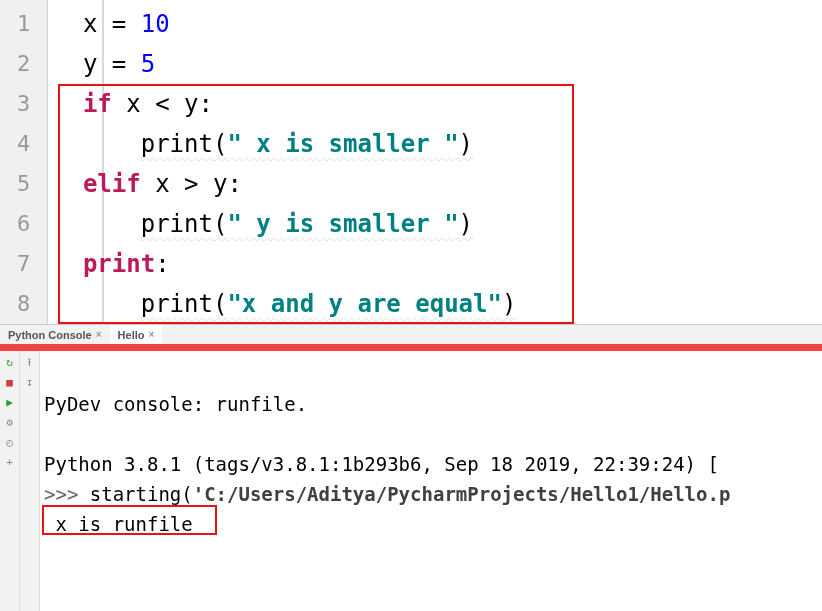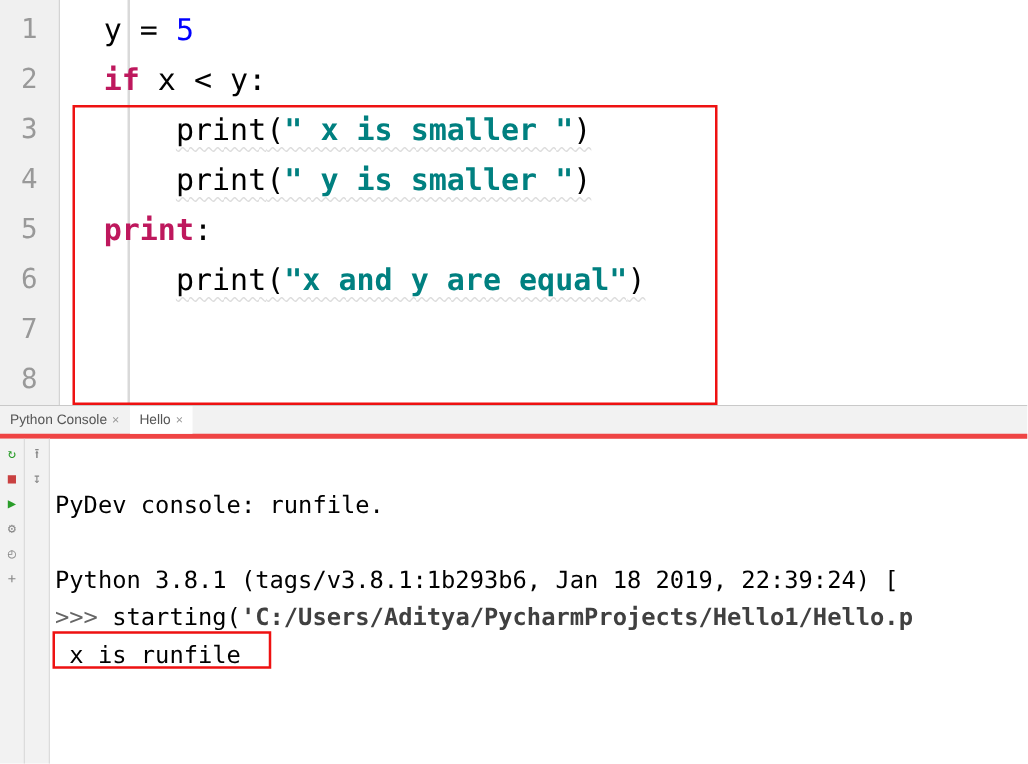--- a/index.html
+++ b/index.html
@@ -15,21 +15,21 @@
   .tok-str { color: #008080; font-weight: bold; }
   .tok-par { color: #000; }
   .tok-plain { color: #000; }
   .vguide { position: absolute; left: 54px; top: 0; bottom: 0; width: 2px; background: #d9d9d9; }
   .wavy { text-decoration: underline wavy #ddd; text-decoration-thickness: 1.2px; text-underline-offset: 5px; }
 
   .red-box-1 { position: absolute; left: 58px; top: 84px; width: 516px; height: 240px; border: 2px solid #e11; pointer-events: none; z-index: 5;}
 
   .divider { height: 1px; background: #c9c9c9; }
 
-  .tabs-row { display: flex; align-items: center; height: 26px; background: #f2f2f2; border-bottom: 4px solid #ef4444; font-family: Arial, sans-serif; font-size: 11px; }
+  .tabs-row { display: flex; align-items: center; height: 26px; background: #f2f2f2; border-bottom: 7px solid #ef4444; font-family: Arial, sans-serif; font-size: 11px; font-weight: bold; }
   .tab { padding: 0 8px; height: 100%; display: flex; align-items: center; gap: 4px; color: #555; }
   .tab.active { background: #fff; }
   .tab .close { font-size: 10px; color: #999; }
 
   .console-wrap { display: flex; height: calc(611px - 324px - 1px - 26px); }
   .tool-col { width: 20px; background: #f2f2f2; border-right: 1px solid #dcdcdc; display: flex; flex-direction: column; align-items: center; padding-top: 4px; gap: 6px; }
   .tool-col2 { width: 20px; background: #f2f2f2; border-right: 1px solid #dcdcdc; display: flex; flex-direction: column; align-items: center; padding-top: 4px; gap: 6px; }
   .tool-ic { width: 14px; height: 14px; display: flex; align-items: center; justify-content: center; font-size: 11px; line-height: 1; }
   .ic-rerun { color: #2a9d2a; }
   .ic-stop { color: #c94141; }
@@ -55,23 +55,25 @@
       <div class="ln">2</div>
       <div class="ln">3</div>
       <div class="ln">4</div>
       <div class="ln">5</div>
       <div class="ln">6</div>
       <div class="ln">7</div>
       <div class="ln">8</div>
     </div>
   <div class="code-area">
     <div class="vguide"></div>
+  <div class="code-line"><span class="tok-plain">  </span><span class="tok-plain">x = </span><span class="tok-num">10</span></div>
       <div class="code-line"><span class="tok-plain">  </span><span class="tok-plain">y = </span><span class="tok-num">5</span></div>
       <div class="code-line"><span class="tok-plain">  </span><span class="tok-kw">if </span><span class="tok-plain">x &lt; y:</span></div>
       <div class="code-line"><span class="tok-plain">  </span><span class="tok-plain">    </span><span class="tok-plain wavy">print</span><span class="tok-par wavy">(</span><span class="tok-str wavy">" x is smaller "</span><span class="tok-par wavy">)</span></div>
+      <div class="code-line"><span class="tok-plain">  </span><span class="tok-kw">elif </span><span class="tok-plain">x &gt; y:</span></div>
       <div class="code-line"><span class="tok-plain">  </span><span class="tok-plain">    </span><span class="tok-plain wavy">print</span><span class="tok-par wavy">(</span><span class="tok-str wavy">" y is smaller "</span><span class="tok-par wavy">)</span></div>
       <div class="code-line"><span class="tok-plain">  </span><span class="tok-kw">print</span><span class="tok-plain">:</span></div>
       <div class="code-line"><span class="tok-plain">  </span><span class="tok-plain">    </span><span class="tok-plain wavy">print</span><span class="tok-par wavy">(</span><span class="tok-str wavy">"x and y are equal"</span><span class="tok-par wavy">)</span></div>
     </div>
   <div class="red-box-1"></div>
 </div>
 
 <div class="divider"></div>
 
 <div class="tabs-row">
@@ -94,18 +96,18 @@
     <span class="tool-ic ic-clock">◴</span>
     <span class="tool-ic ic-plus">+</span>
   </div>
   <div class="tool-col2">
     <span class="tool-ic ic-top">⭱</span>
     <span class="tool-ic ic-down">↧</span>
   </div>
   <div class="console-body">
 <span>PyDev console: runfile.</span>
 
-<span>Python 3.8.1 (tags/v3.8.1:1b293b6, Jan 18 2019, 22:39:24) [</span>
+<span>Python 3.8.1 (tags/v3.8.1:1b293b6, Sep 18 2019, 22:39:24) [</span>
 <span class="prompt">&gt;&gt;&gt; </span><span>starting(</span><span class="con-str">'C:/Users/Aditya/PycharmProjects/Hello1/Hello.p</span>
 <span> x is runfile </span>
     <div class="red-box-2"></div>
   </div>
 </div>
 
 </body></html>

